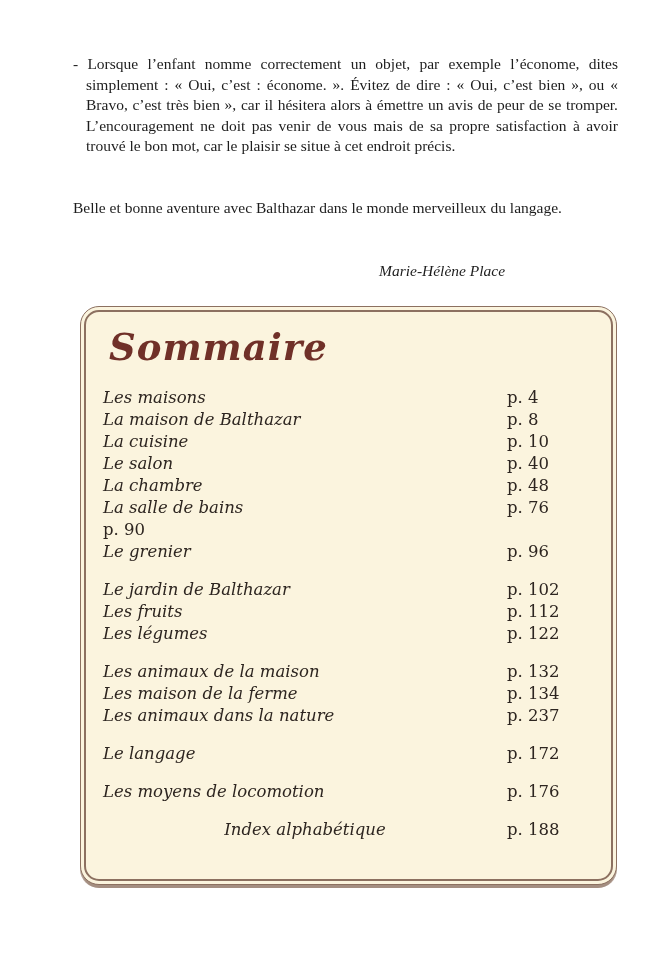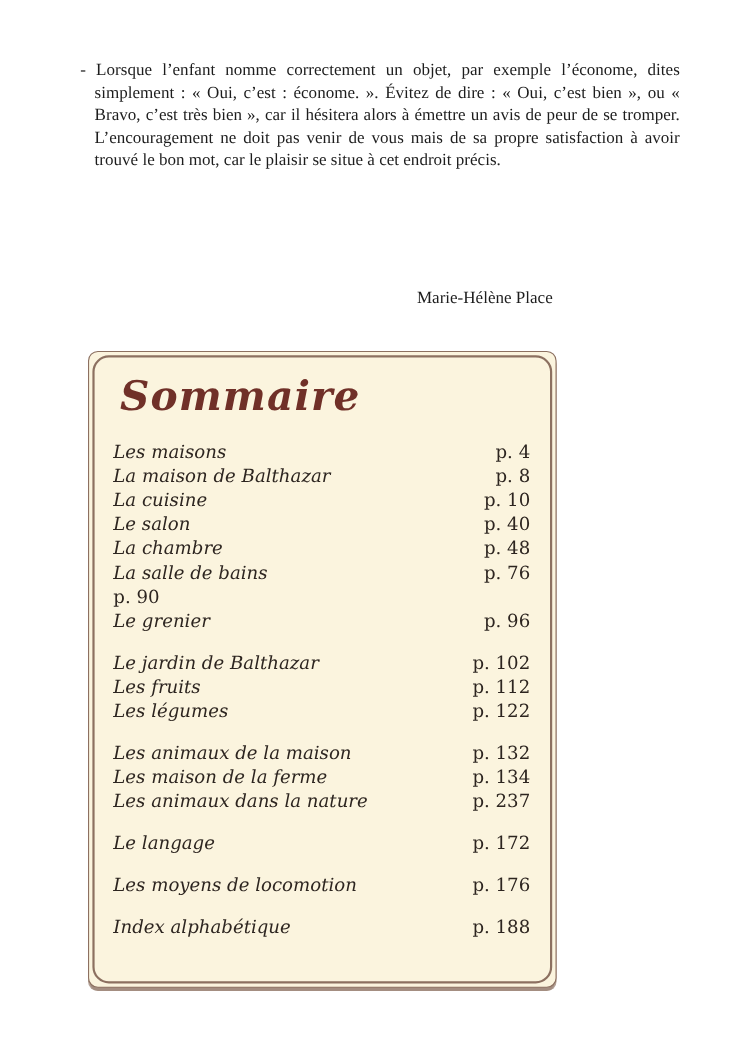--- a/index.html
+++ b/index.html
@@ -33,30 +33,31 @@
     line-height: 21px;
     text-align: justify;
     margin: 0;
   }
   .author {
     position: absolute;
     left: 379px;
     top: 262px;
     font-size: 15.5px;
     margin: 0;
+    font-style: italic;
   }
   .toc-outer {
     position: absolute;
     left: 80px;
-    top: 319px;
-    width: 426px;
+    top: 306px;
+    width: 537px;
     height: 579px;
     box-sizing: border-box;
     border: 1px solid var(--box-border, #8c7060);
-    border-radius: 9px;
+    border-radius: 19px;
     padding: 3px;
     background: var(--box-background, #fbf4de);
     box-shadow: 0 3px 0 rgba(140, 112, 96, 0.65), 0 5px 0 -2px rgba(140, 112, 96, 0.4);
   }
   .toc-inner {
     box-sizing: border-box;
     width: 100%;
     height: 100%;
     border: 2px solid var(--box-border, #8c7060);
     border-radius: 15px;
@@ -68,21 +69,21 @@
     margin: 0 0 18px 6px;
     font-family: "DejaVu Serif", serif;
     font-style: italic;
     font-weight: bold;
     font-size: 37px;
     line-height: 43px;
     letter-spacing: 1px;
     color: var(--title-color, #703028);
   }
   .toc-group { margin: 0 0 16px 0; }
-  .toc-group:last-child { margin-bottom: 4px; }
+  .toc-group:last-child { margin-bottom: 4px; text-align: center; }
   .toc-row {
     display: flex;
     line-height: 22px;
     font-size: 16.5px;
     color: var(--entry-color, #2d2520);
   }
   .toc-label {
     width: 404px;
     font-family: "DejaVu Serif", serif;
     font-style: italic;
@@ -93,20 +94,21 @@
     white-space: nowrap;
   }
 </style>
 </head>
 <body>
 
 <div class="page">
 
   <div class="intro">- Lorsque l’enfant nomme correctement un objet, par exemple l’économe, dites simplement : « Oui, c’est : économe. ». Évitez de dire : « Oui, c’est bien », ou « Bravo, c’est très bien », car il hésitera alors à émettre un avis de peur de se tromper. L’encouragement ne doit pas venir de vous mais de sa propre satisfaction à avoir trouvé le bon mot, car le plaisir se situe à cet endroit précis.</div>
 
+  <p class="closing">Belle et bonne aventure avec Balthazar dans le monde merveilleux du langage.</p>
 
   <p class="author">Marie-Hélène Place</p>
 
   <div class="toc-outer">
     <div class="toc-inner">
       <h1 class="toc-title">Sommaire</h1>
       <div id="toc-groups">
           <div class="toc-group">
             <div class="toc-row">
               <span class="toc-label">Les maisons</span>

